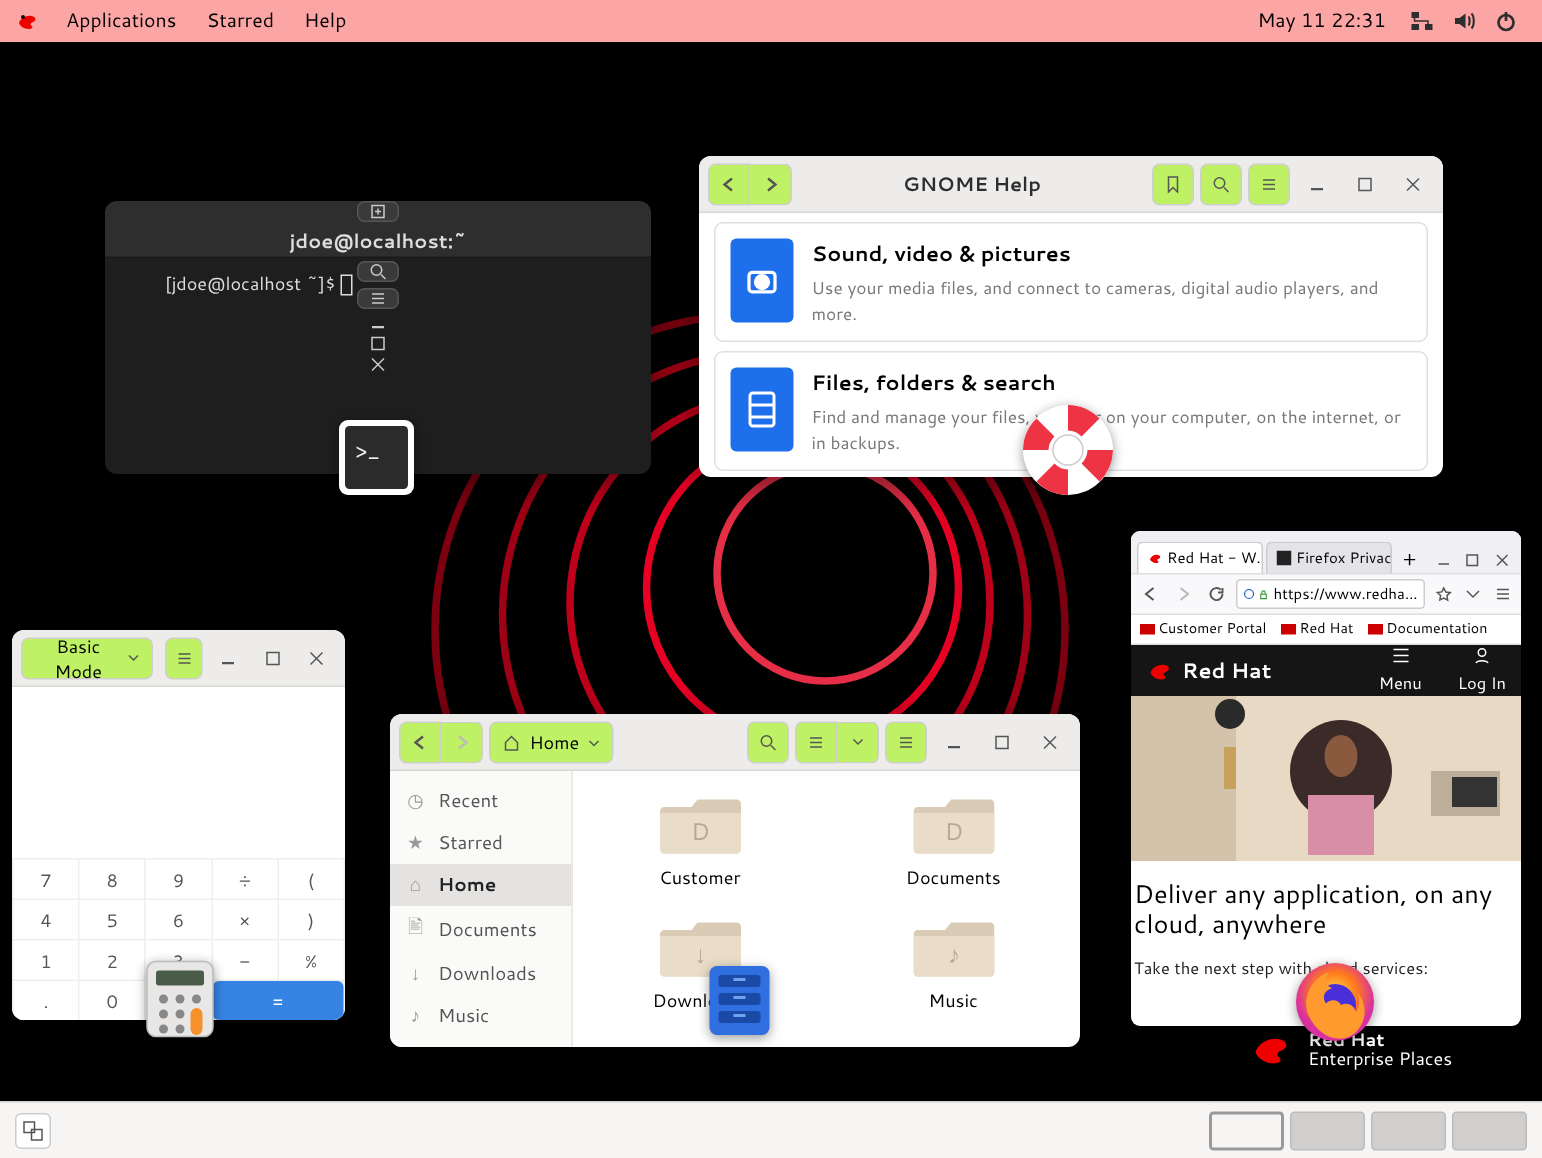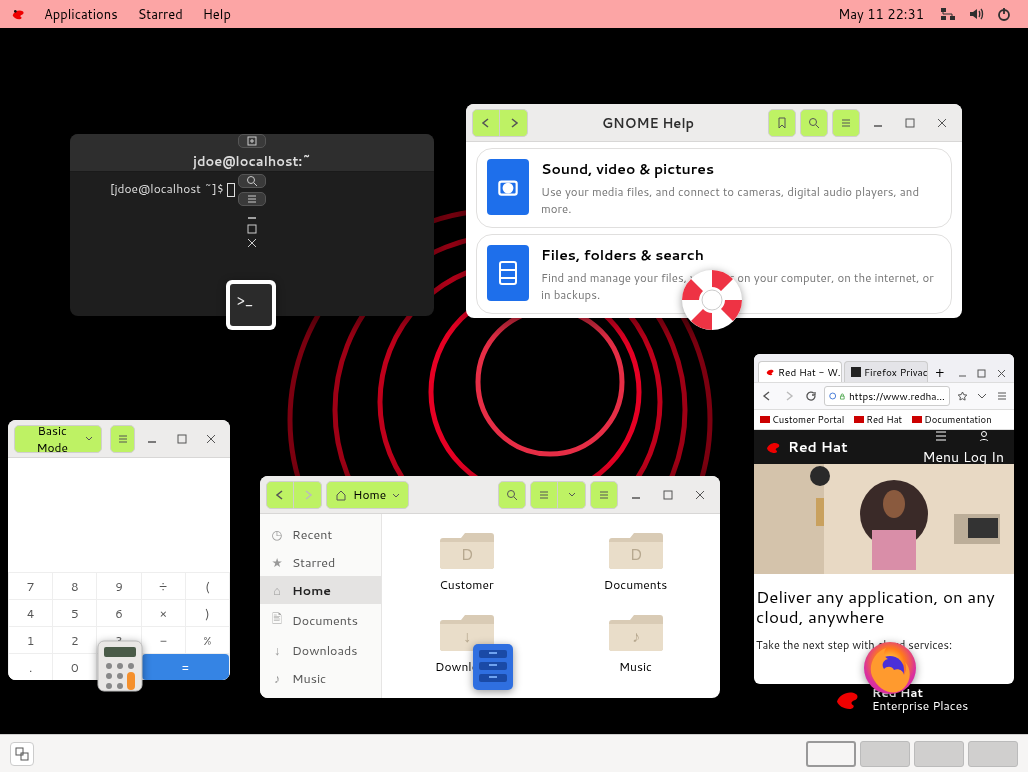--- a/index.html
+++ b/index.html
@@ -36,21 +36,21 @@
 .btn-group .tb-btn:last-child{border-radius:0 5px 5px 0; border-left:none;}
 
 
 #terminal { top:134px; left:70px; width:364px; height:182px; background:#1e1e1e; }
 #terminal .term-body { padding:8px; font-family:monospace; font-size:12px; color:#ddd;margin-left:32px; }
 .cursor { display:inline-block; width:8px; height:14px; border:1px solid #ddd; vertical-align:middle; }
 
 
 #help { top:104px; left:466px; width:496px; height:214px; }
 #help .help-body { padding:6px 10px; display:flex; flex-direction:column; gap:6px; height:176px; overflow:hidden; }
-.help-item { border:1px solid #e0dfde; border-radius:16px; padding:10px; display:flex; gap:12px; align-items:flex-start;justify-content:space-between; }
+.help-item { border:1px solid #e0dfde; border-radius:6px; padding:10px; display:flex; gap:12px; align-items:flex-start;justify-content:space-between; }
 .help-icon { width:42px; height:56px; background:#1e6feb; border-radius:4px; display:flex; align-items:center; justify-content:center; flex-shrink:0; }
 .help-item h3 { font-size:14px; font-weight:600; margin-bottom:4px; }
 .help-item p { font-size:11.5px; color:#777; }
 
 
 #calc { top:420px; left:8px; width:222px; height:260px; }
 #calc .calc-display { height:114px; }
 .calc-keys { display:grid; grid-template-columns:repeat(5,1fr); grid-auto-rows:26px; gap:1px; background:#eee; padding:1px; }
 .calc-key { background:#fff; display:flex; align-items:center; justify-content:center; font-size:12px; color:#555; cursor:pointer; }
 .calc-key.eq { background:#3584e4; color:#fff; grid-column:4/6; border-radius:4px; }
@@ -71,21 +71,21 @@
 .ff-tab { background:#fff; border:1px solid #ccc; border-bottom:none; padding:3px 6px; border-radius:4px 4px 0 0; display:flex; align-items:center; gap:3px; max-width:84px; overflow:hidden; white-space:nowrap; cursor:pointer; position:relative; }
 .ff-tab.inactive { background:#e4e4e8; }
 .tab-fav { width:10px; height:10px; flex-shrink:0; }
 .ff-urlbar { height:28px; border-top:1px solid #ddd; border-bottom:1px solid #ddd; display:flex; align-items:center; padding:0 4px; gap:4px; font-size:10px; background:#f9f9fb;}
 .url-field { flex:1; border:1px solid #ccc; border-radius:3px; padding:2px 4px; display:flex; align-items:center; gap:3px; background:#fff; overflow:hidden; white-space:nowrap; }
 .ff-bookmarks { height:20px; display:flex; align-items:center; gap:10px; padding:0 6px; font-size:9.5px; border-bottom:1px solid #ddd; background:#fff; }
 .ff-bookmarks span { display:flex; align-items:center; gap:2px; cursor:pointer; }
 .mini-rh { width:10px; height:7px; background:#c00; display:inline-block; }
 .ff-page { height:254px; overflow:hidden; display:flex; flex-direction:column; }
 .ff-header { background:#151515; color:#fff; height:34px; display:flex; align-items:center; padding:0 10px; gap:6px; }
-.ff-header .acct { margin-left:auto; display:flex; gap:4px; font-size:14px; text-align:center; }
+.ff-header .acct { margin-left:auto; display:flex; gap:24px; font-size:11px; text-align:center; }
 .ff-hero-img { height:110px; width:100%; }
 .ff-hero-text { padding:12px 2px; }
 .ff-hero-text h2 { font-size:17px; font-weight:400; line-height:1.2; }
 .ff-hero-text p { font-size:11px; margin-top:10px; color:#222; }
 .ff-footer-brand { position:absolute; color:#fff; display:flex; align-items:center; gap:10px; }
 
 
 .activity-icon { position:absolute; filter:drop-shadow(0 2px 4px rgba(0,0,0,.4)); pointer-events:none; }
 </style>
 </head>

